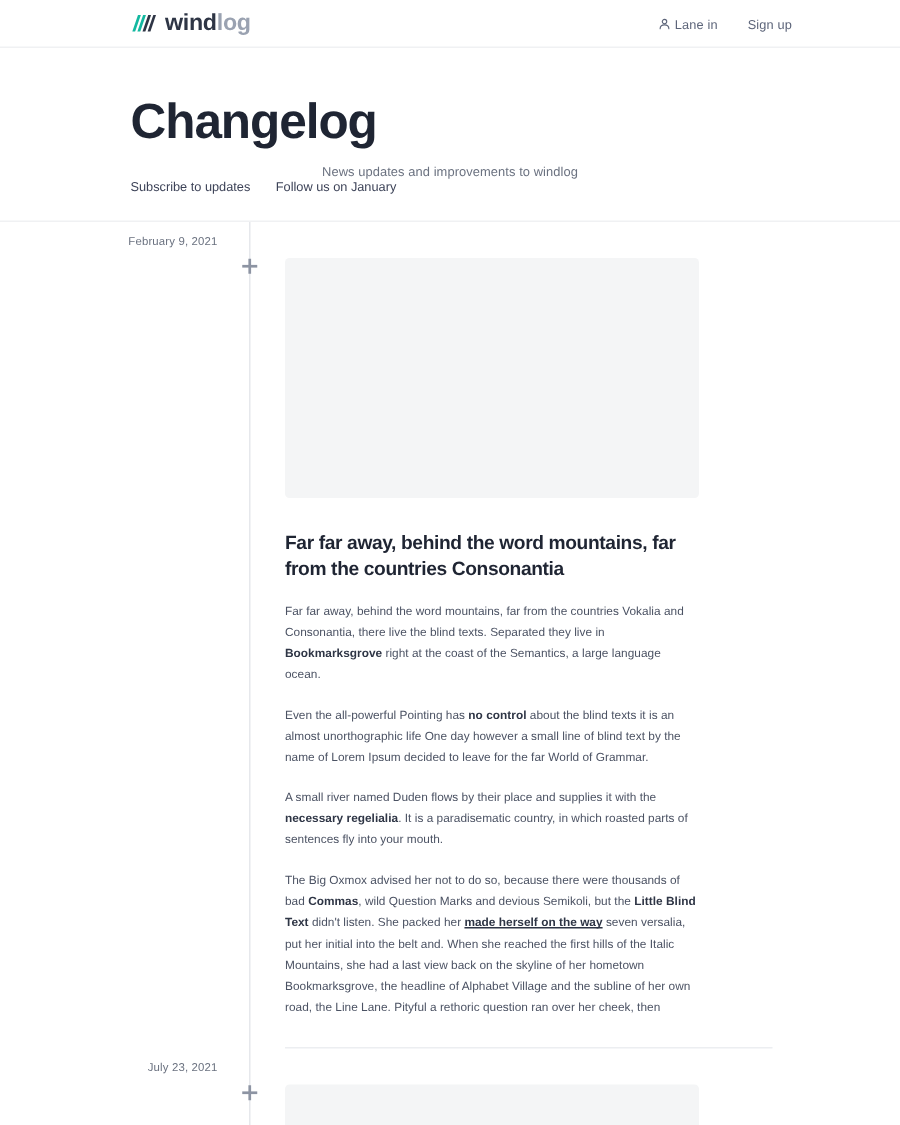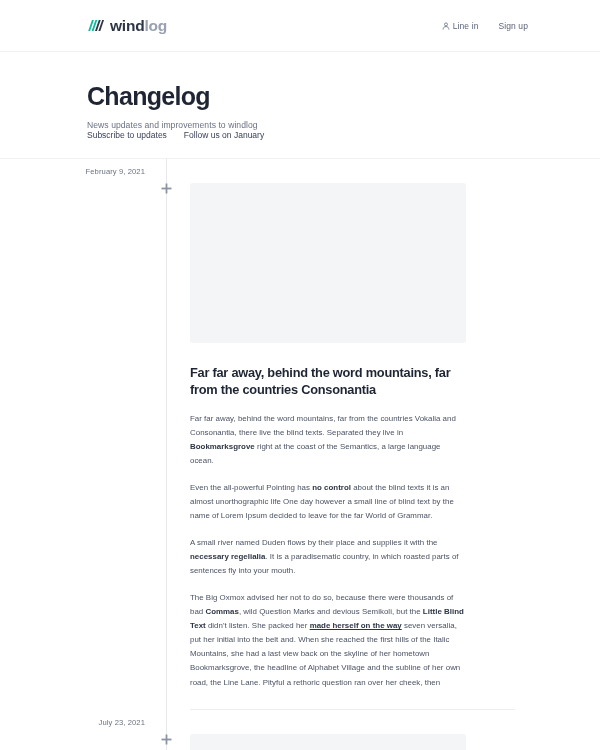--- a/index.html
+++ b/index.html
@@ -12,21 +12,21 @@
     height: 750px;
     overflow: hidden;
     background: #ffffff;
     font-family: "Liberation Sans", sans-serif;
     color: #3c4257;
     -webkit-font-smoothing: antialiased;
   }
 
   
   .topbar {
-    height: 52px;
+    height: 32px;
     border-bottom: 1px solid #f0f1f3;
     display: flex;
     align-items: center;
     padding: 0 72px 0 87px;
     position: relative;
   }
   .brand {
     display: flex;
     align-items: center;
     gap: 6px;
@@ -63,31 +63,32 @@
   }
   .nav-link svg { display: block; }
 
   
   .intro {
     padding: 30px 87px 18px 87px;
     border-bottom: 1px solid #f0f1f3;
   }
   .page-title {
     margin: 0;
-    font-size: 25px;
+    font-size: 33px;
     line-height: 1.15;
     font-weight: 700;
     color: #1f2533;
     letter-spacing: -0.7px;
   }
   .page-sub {
     margin: 9px 0 0 0;
     font-size: 8.6px;
     color: #6b7280;
     letter-spacing: 0.05px;
+    text-align: center;
   }
   .intro-links {
     display: flex;
     gap: 17px;
   }
   .intro-link {
     font-size: 8.5px;
     color: #3c4257;
     text-decoration: none;
     white-space: nowrap;
@@ -199,21 +200,21 @@
   </a>
 
   <div class="nav-right">
     <a class="nav-link" href="#">
       <span>
         <svg width="8" height="8" viewBox="0 0 14 14" aria-hidden="true">
           <circle cx="7" cy="4.2" r="2.6" fill="none" stroke="#5c6479" stroke-width="1.3"></circle>
           <path d="M1.9 12.6 C1.9 9.6 4.2 8 7 8 C9.8 8 12.1 9.6 12.1 12.6" fill="none" stroke="#5c6479" stroke-width="1.3" stroke-linecap="round"></path>
         </svg>
       </span>
-      <span>Line in</span>
+      <span>Lane in</span>
     </a>
     <a class="nav-link" href="#">
       <span>Sign up</span>
     </a>
   </div>
 </div>
 
 <div class="intro">
   <h1 class="page-title">Changelog</h1>
   <p class="page-sub">News updates and improvements to windlog</p>

